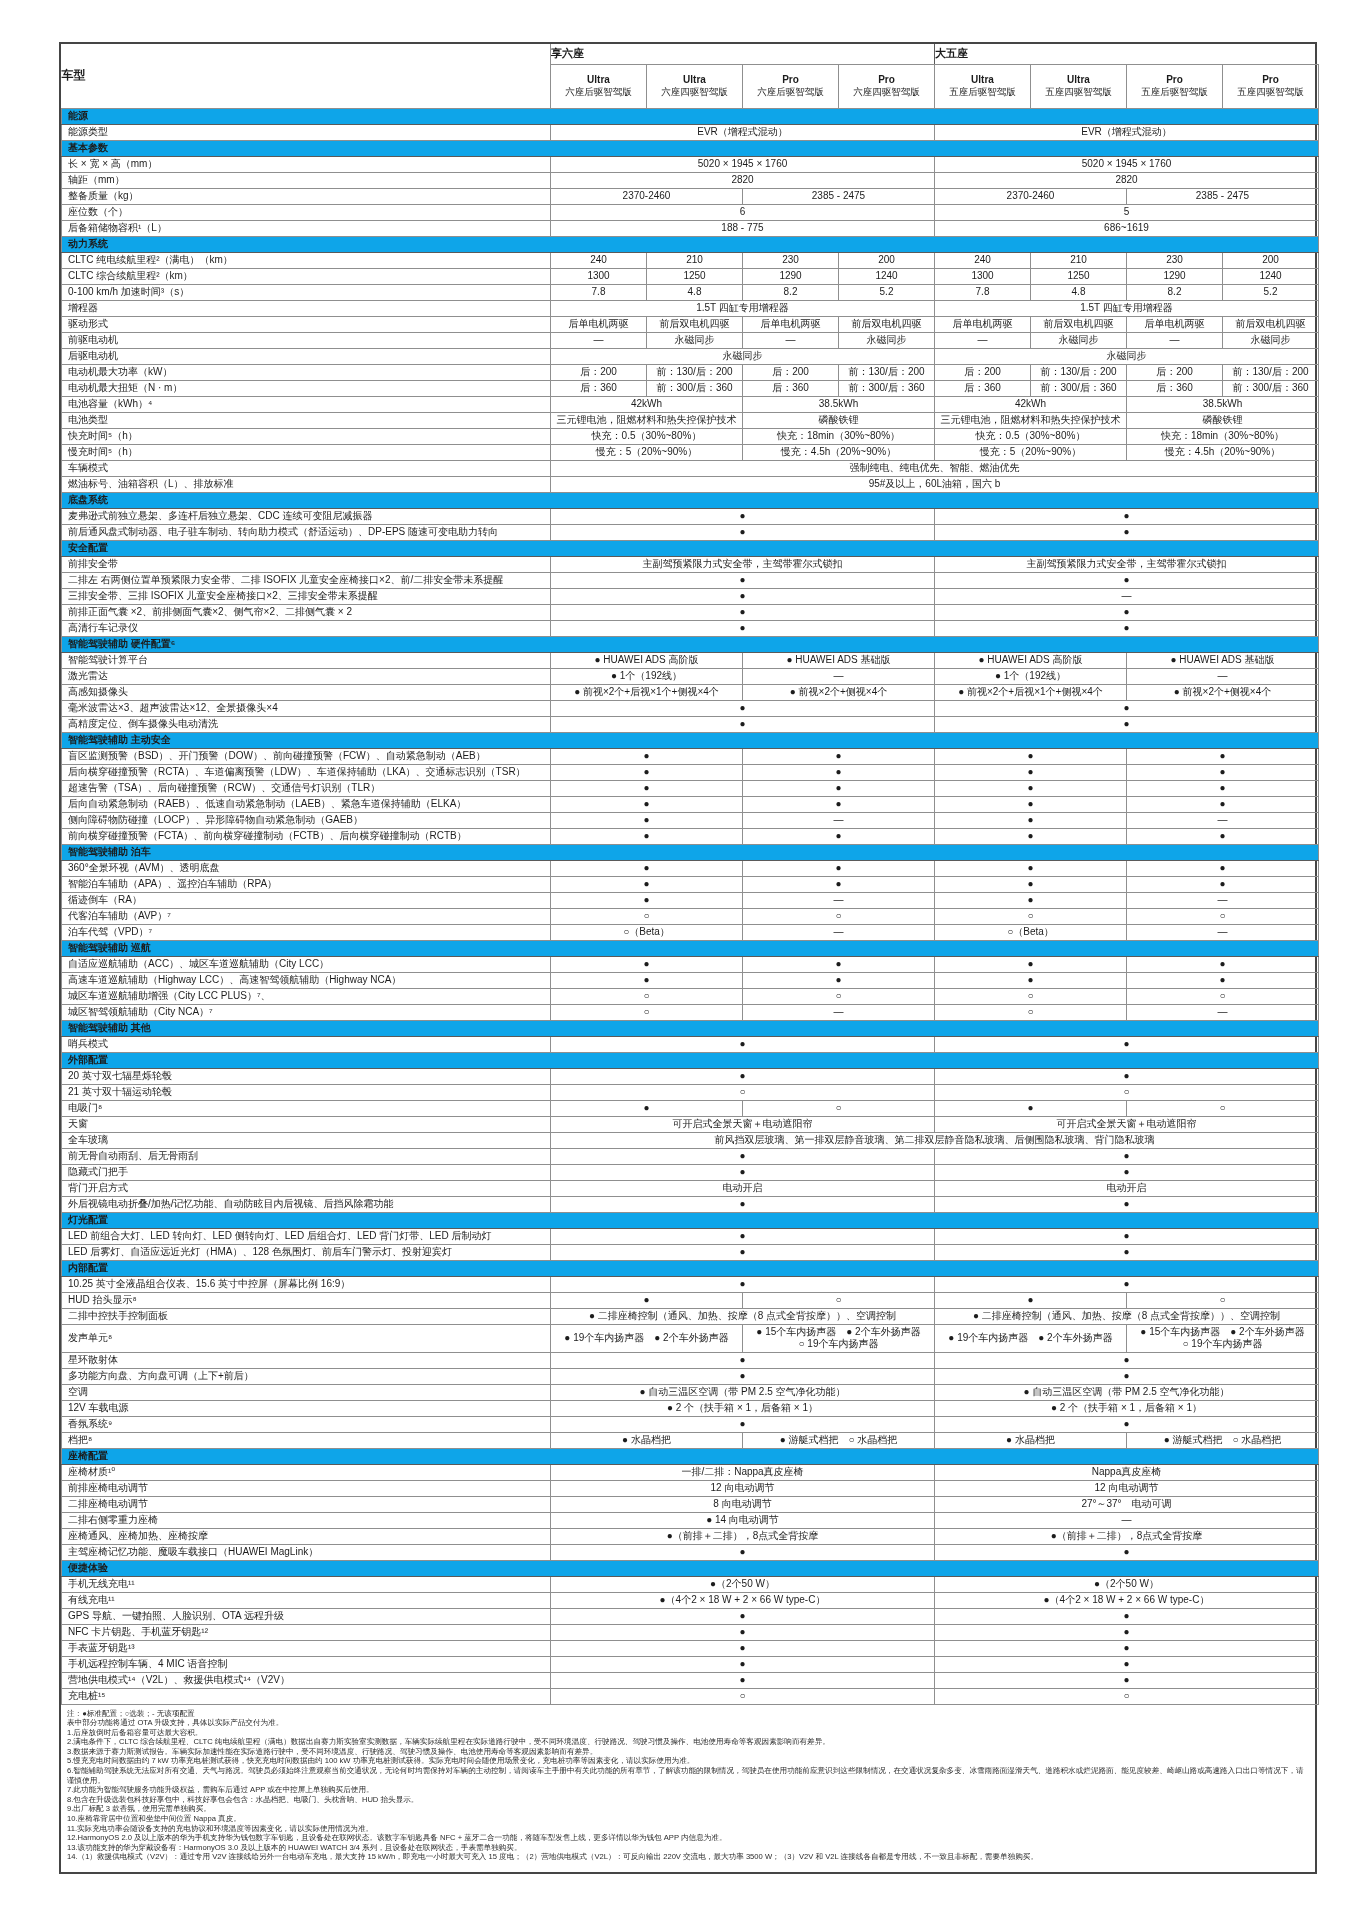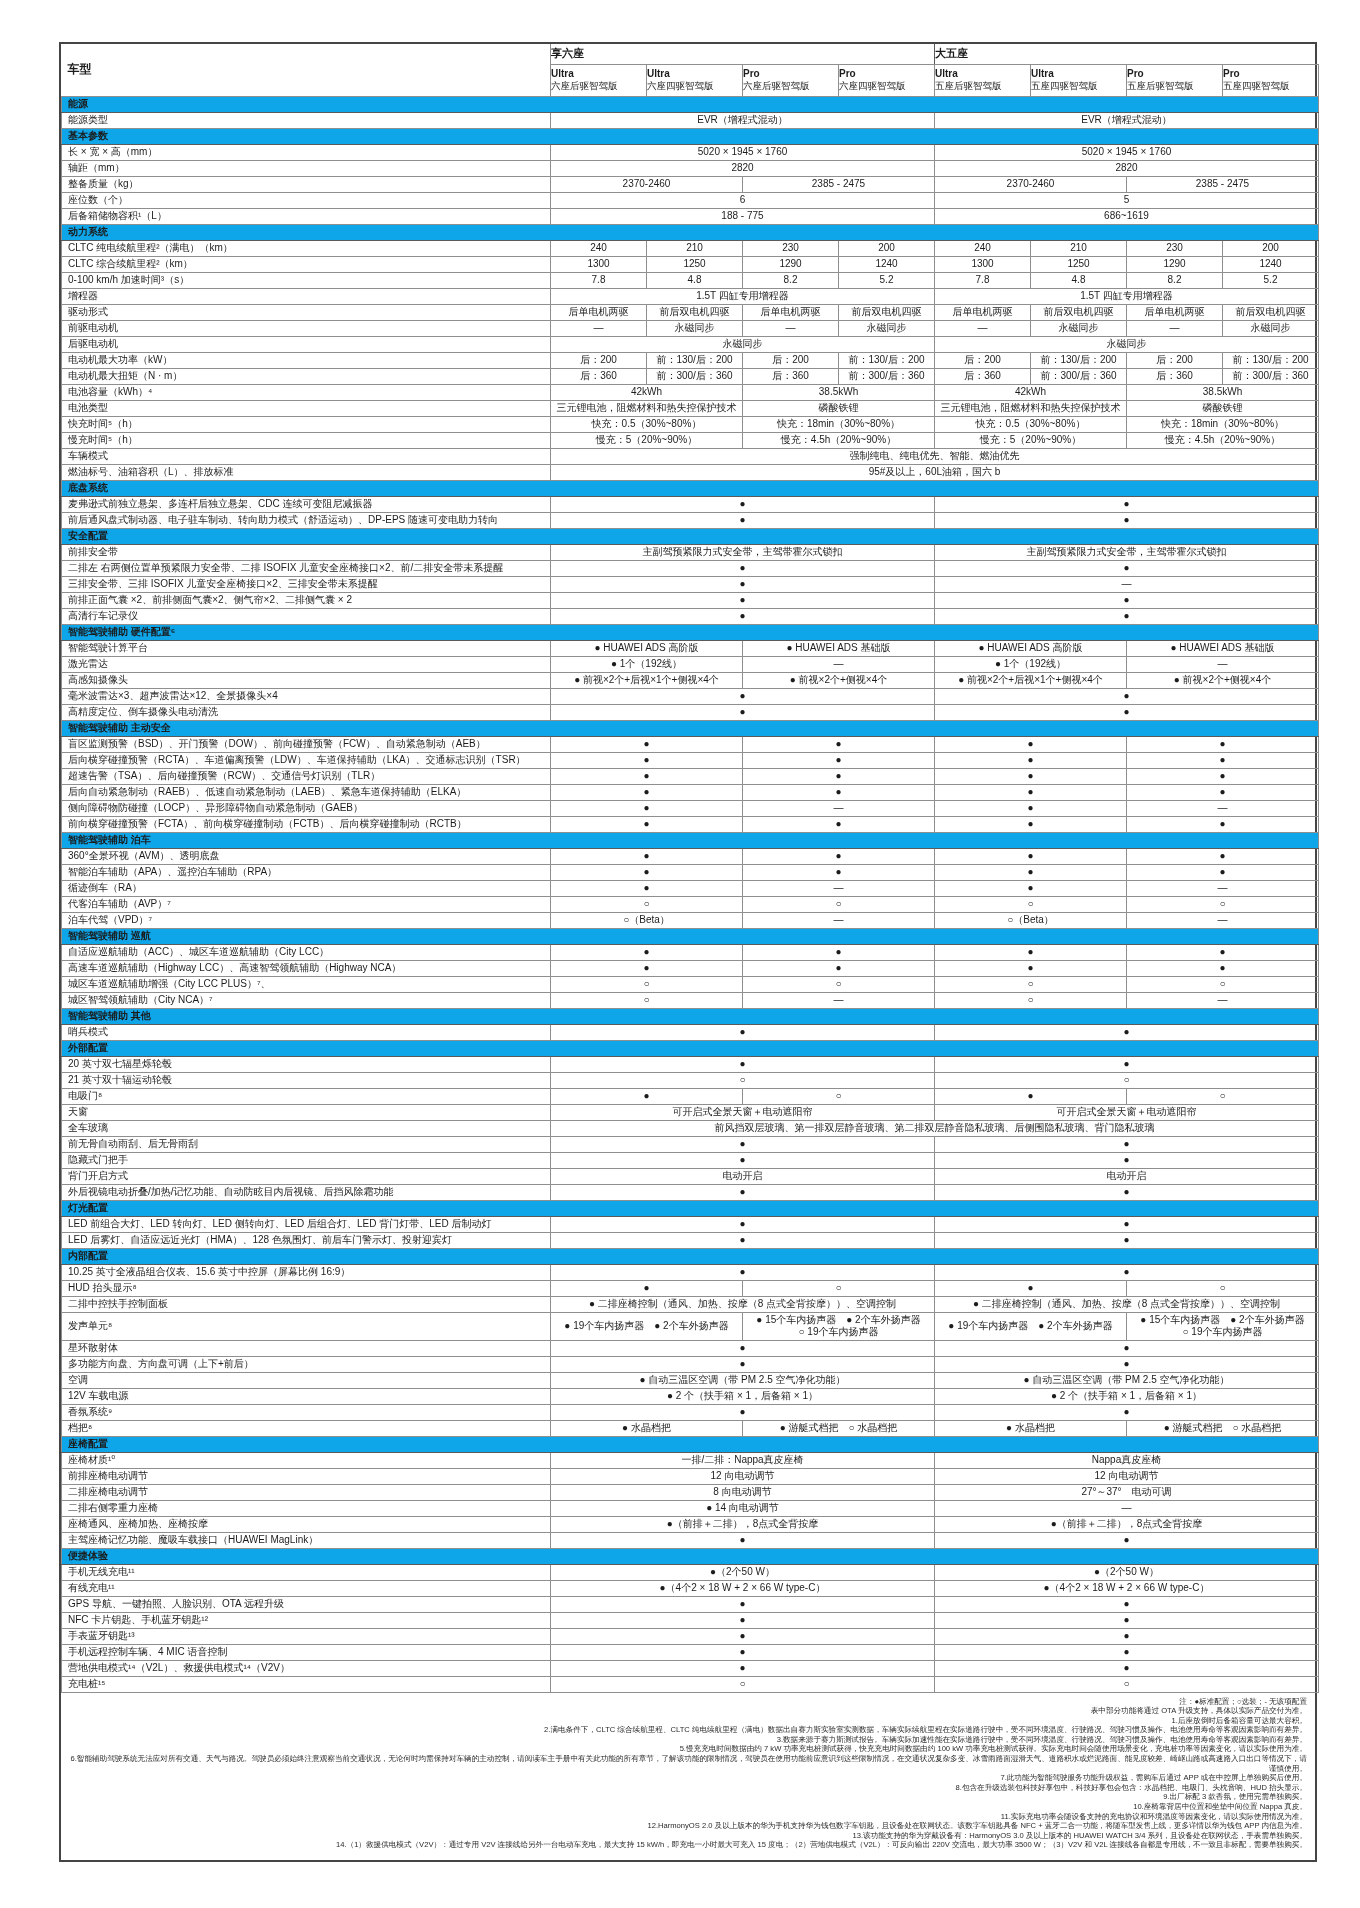--- a/index.html
+++ b/index.html
@@ -9,33 +9,33 @@
     font-family:"Liberation Sans","DejaVu Sans",sans-serif;
     color:#1c1c1c;
   }
   .sheet { position:absolute; left:59px; top:42px; width:1258px; }
   .box { border:2px solid #454545; }
   table { width:100%; border-collapse:collapse; table-layout:fixed; }
   col.c-label { width:489px; }
   col.c-val { width:96px; }
   td { border:1px solid #8f8f8f; font-size:10px; line-height:1.25; vertical-align:middle; }
   tr.grid-row td { height:16px; }
-  td.corner { font-size:12px; font-weight:bold; padding-left:6px; border-top:none; border-left:none;margin-top:32px; }
+  td.corner { font-size:12px; font-weight:bold; padding-left:0; border-top:none; border-left:none;margin-top:32px; }
   td.grp { text-align:left; font-weight:bold; font-size:11px; height:20px; border-top:none; border-right:none; }
   td.grp:last-child { border-right:none; }
-  td.trim { height:32px; padding:1px 0; }
+  td.trim { text-align:center; height:44px; padding:1px 0; }
   td.trim .tier { font-weight:bold; font-size:10px; }
   td.trim .tname { font-size:9.5px; }
   td.sec { background:#0ea5e9; font-weight:bold; padding-left:6px; height:17px;
            border-top:1px solid #5a5a5a; border-bottom:1px solid #5a5a5a; }
   td.lbl { text-align:left; padding:1px 4px 1px 6px; }
   td.val { text-align:center; padding:1px 2px; white-space:pre-line; }
   thead td { border-left-color:#5a5a5a; }
   .footer { padding:4px 8px 10px 6px; font-size:7.6px; line-height:9.6px; color:#2a2a2a; }
-  .footer div { white-space:normal;text-align:right; }
+  .footer div { white-space:normal; }
 </style>
 </head>
 <body>
 
 <div class="sheet box">
   <table>
     <colgroup>
       <col class="c-label">
       <col class="c-val">
         <col class="c-val">

